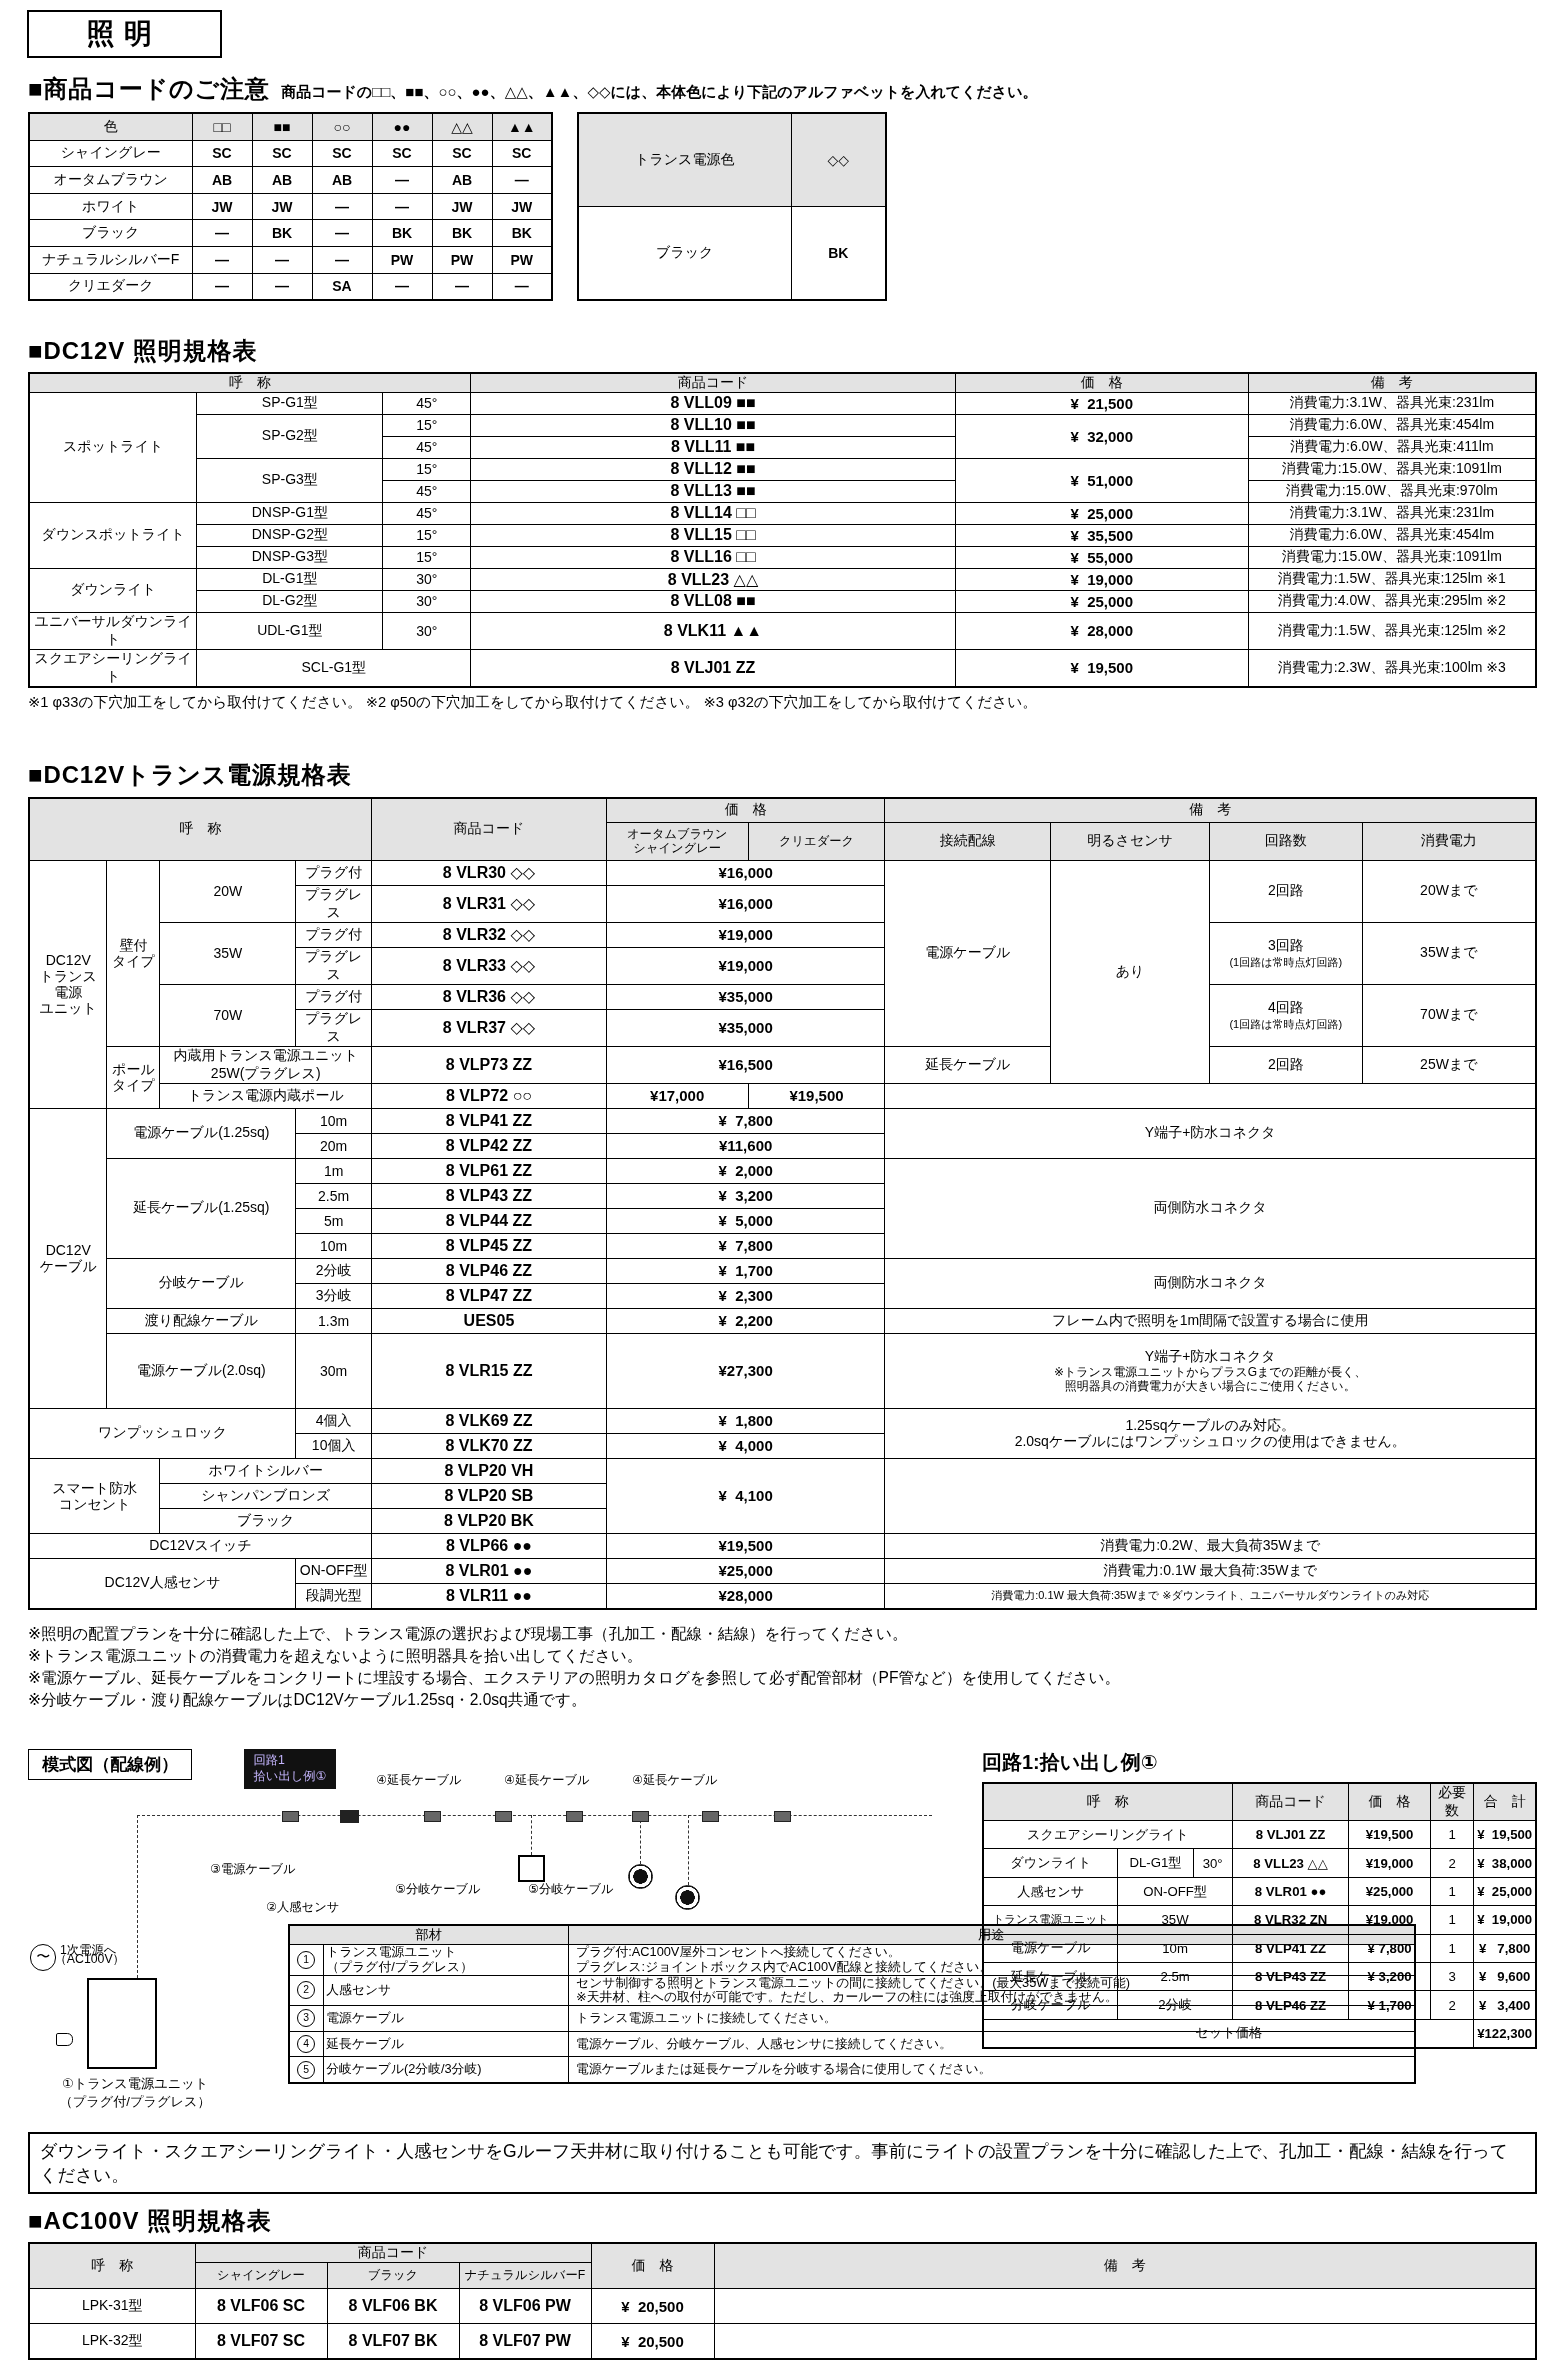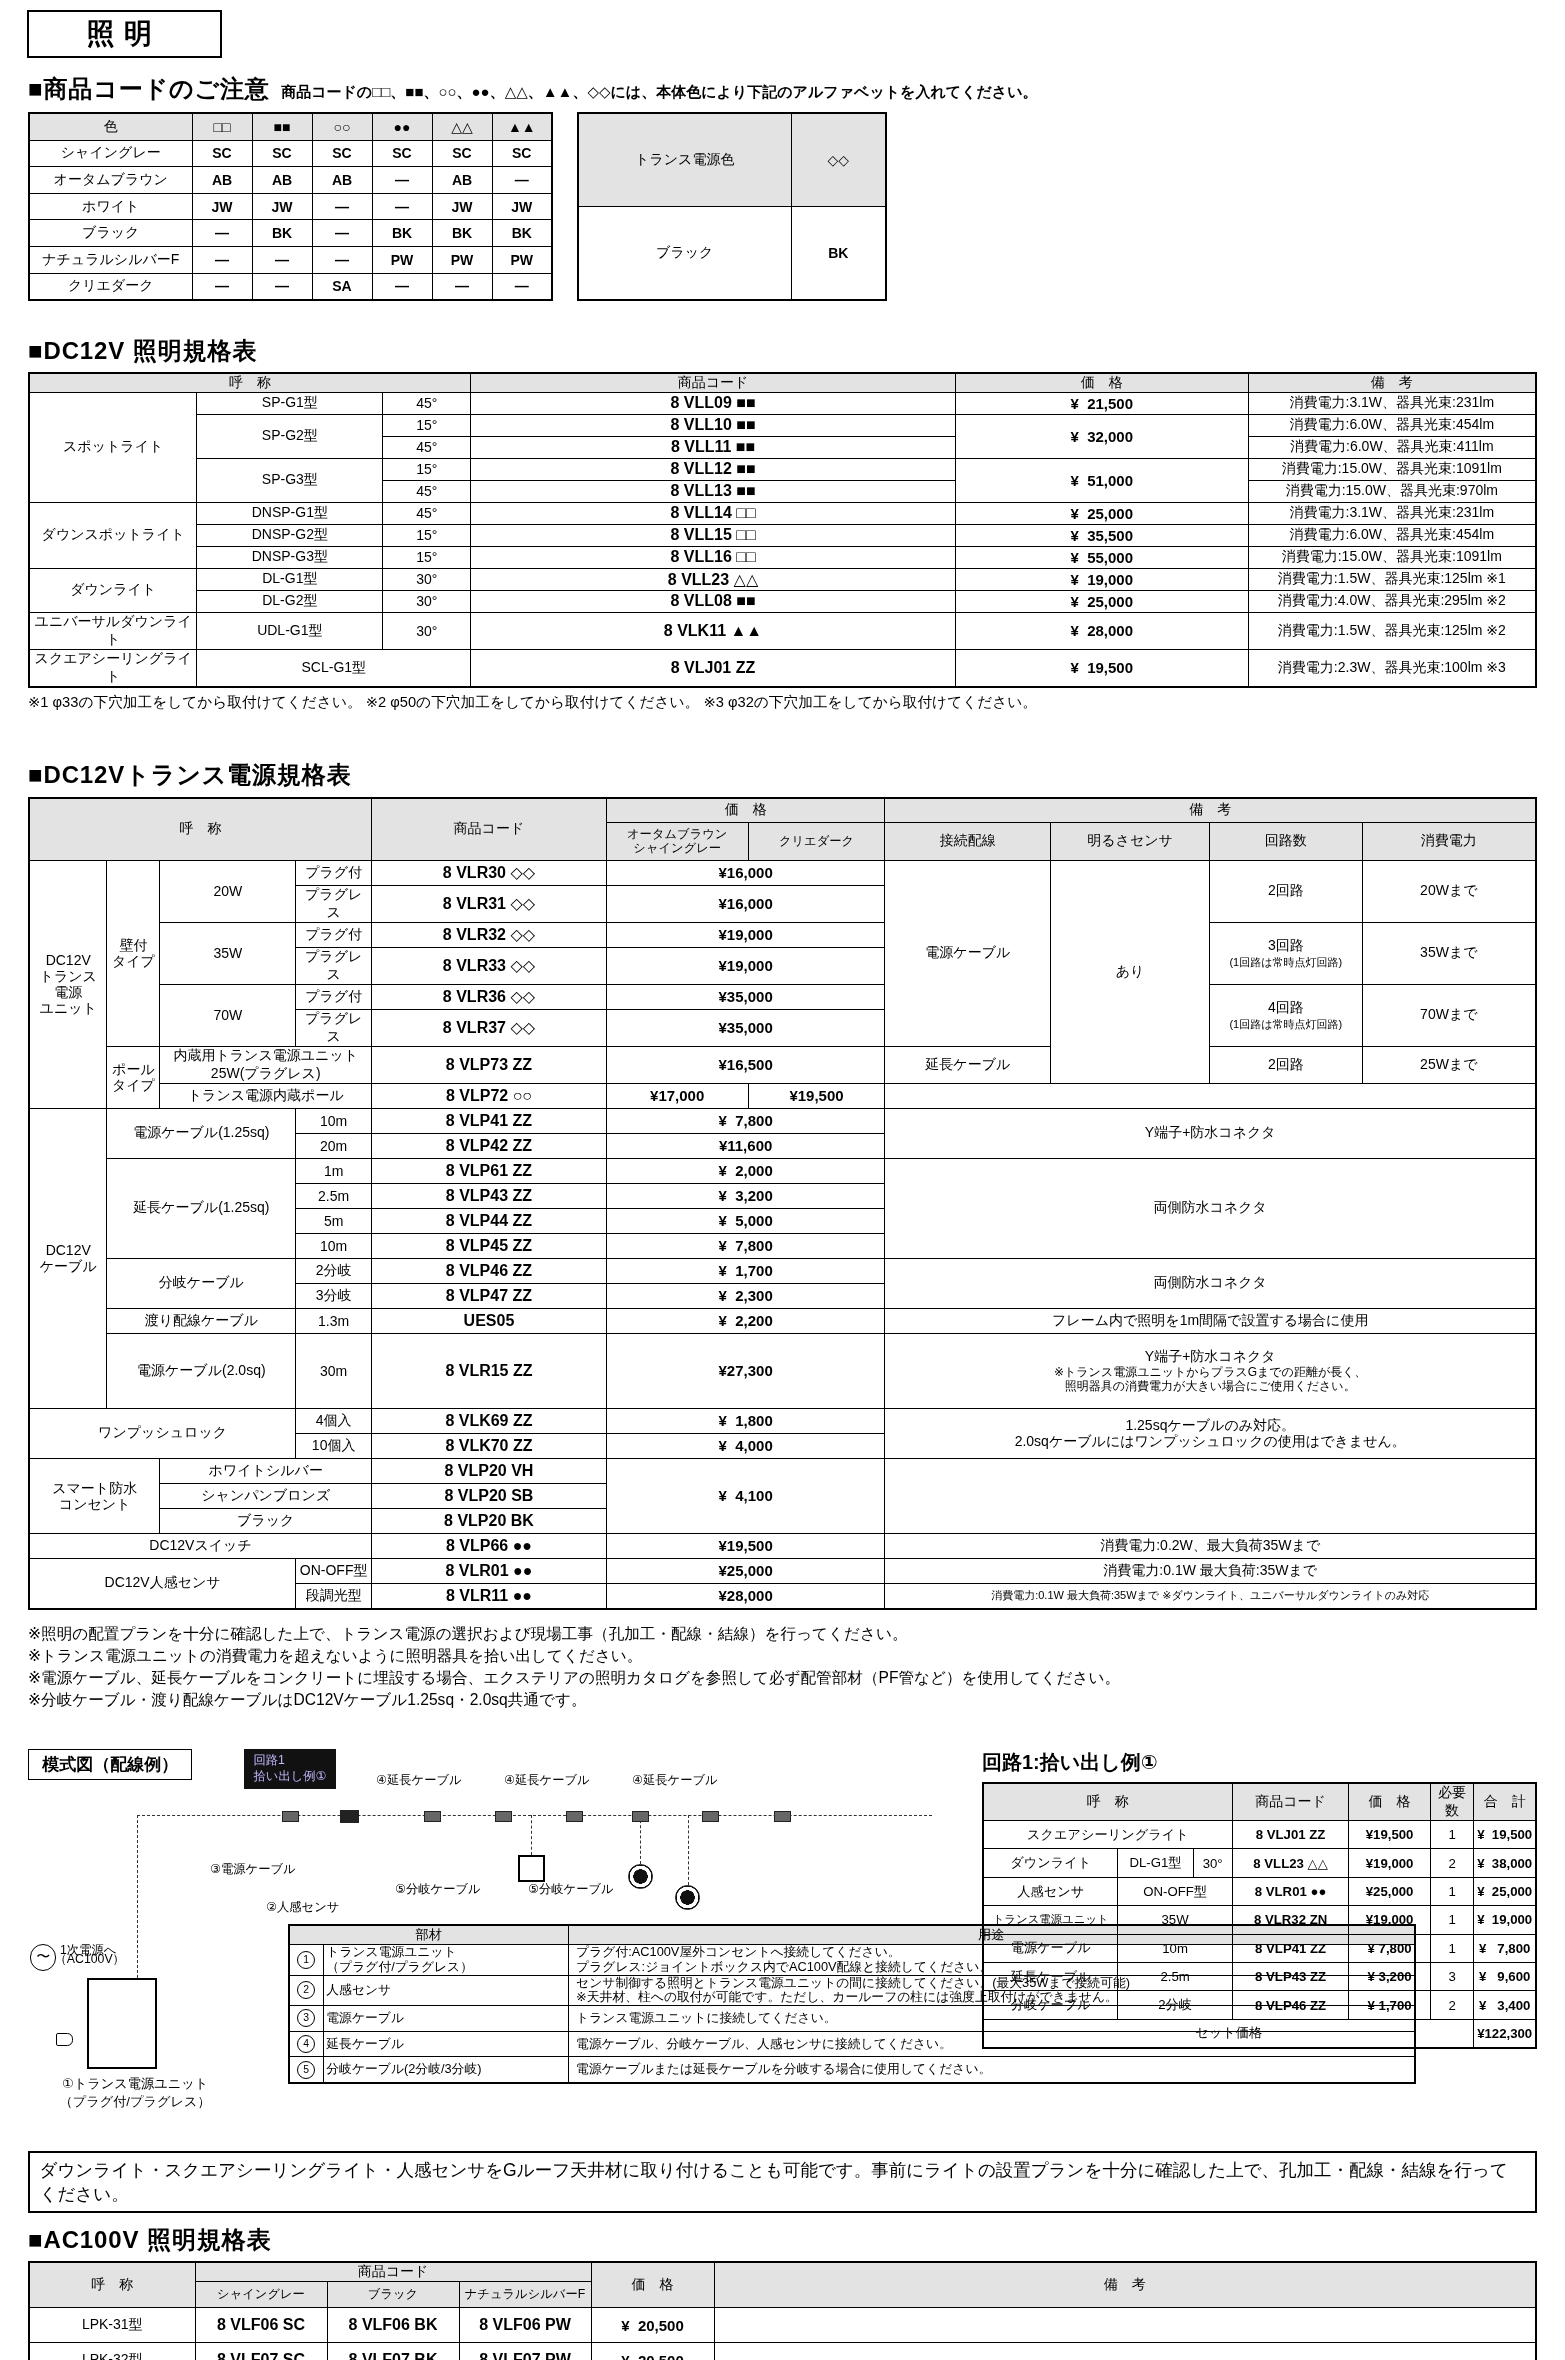--- a/index.html
+++ b/index.html
@@ -62,21 +62,21 @@
   .parts .use{text-align:left;padding-left:7.6px;}
   .circ-num{display:inline-block;width:16px;height:16px;border:0.9px solid #000;border-radius:50%;
     font-size:10.4px;line-height:15px;text-align:center;font-weight:normal;}
   
   .circuit-block{position:absolute;left:954px;top:0;}
   .circuit-title{font-size:20px;font-weight:bold;margin-bottom:5.7px;}
   .circuit-tbl td{height:27.4px;font-size:13.2px;}
   .c2{font-weight:bold;font-size:13.7px;}
   .p2{font-weight:bold;font-size:13.2px;white-space:pre;}
   
-  .banner{margin-top:23px;border:2.8px solid #000;padding:4.7px 9.5px;font-size:17.5px;}
+  .banner{margin-top:4px;border:2.8px solid #000;padding:4.7px 9.5px;font-size:17.5px;}
   
   .ac-tbl td{height:34px;}
   .ac-tbl .hdr2 th{height:25.6px;}
   .lt-row td{height:21px;}
   .tt-row td{height:24px;}
 </style>
 </head>
 <body>
 
 <div class="page">

